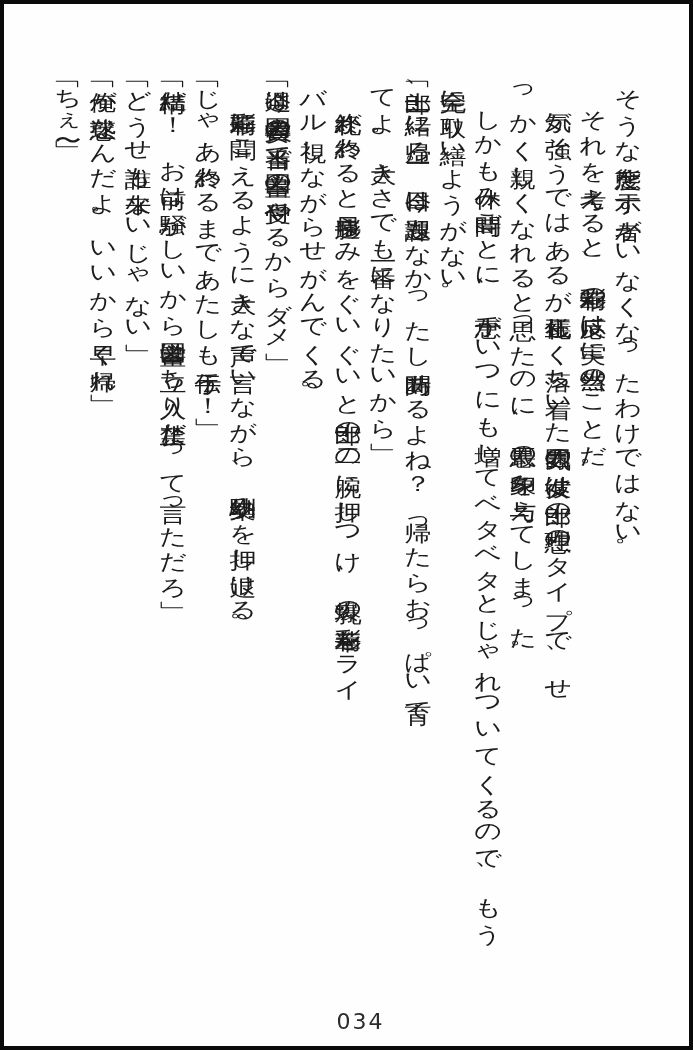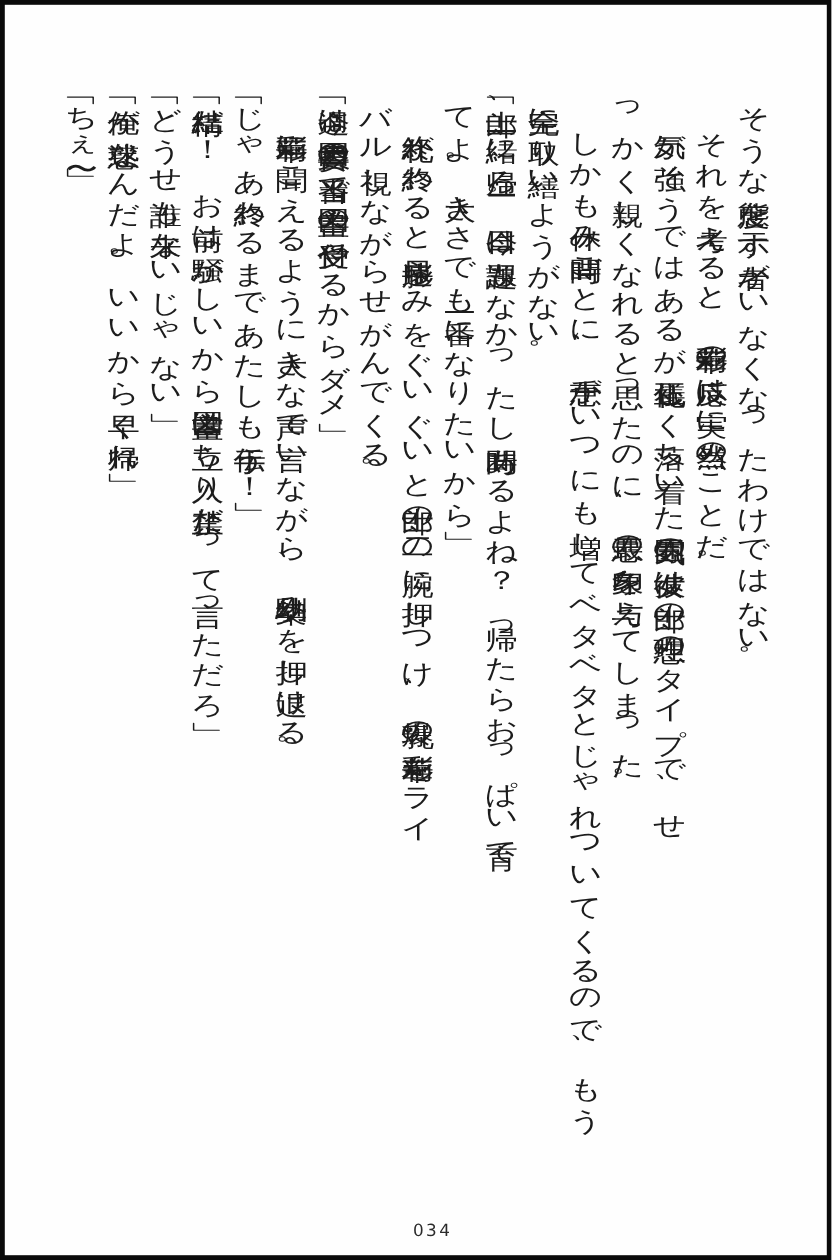--- a/index.html
+++ b/index.html
@@ -33,21 +33,21 @@
     white-space: pre-line;       
     text-align: left;
   }
   .para.indent { text-indent: 1em; }
   .folio {
     position: absolute;
     bottom: 12px;
     left: 0; width: 100%;
     text-align: center;
     font-family: "DejaVu Sans", "Liberation Sans", sans-serif;
-    font-size: 14px;
+    font-size: 22px;
     letter-spacing: 2px;
     color: #2b2b2b;
     padding-left: 28px;
   }
 </style>
 </head>
 <body>
 
 <div class="page">
   <div class="text-block">

